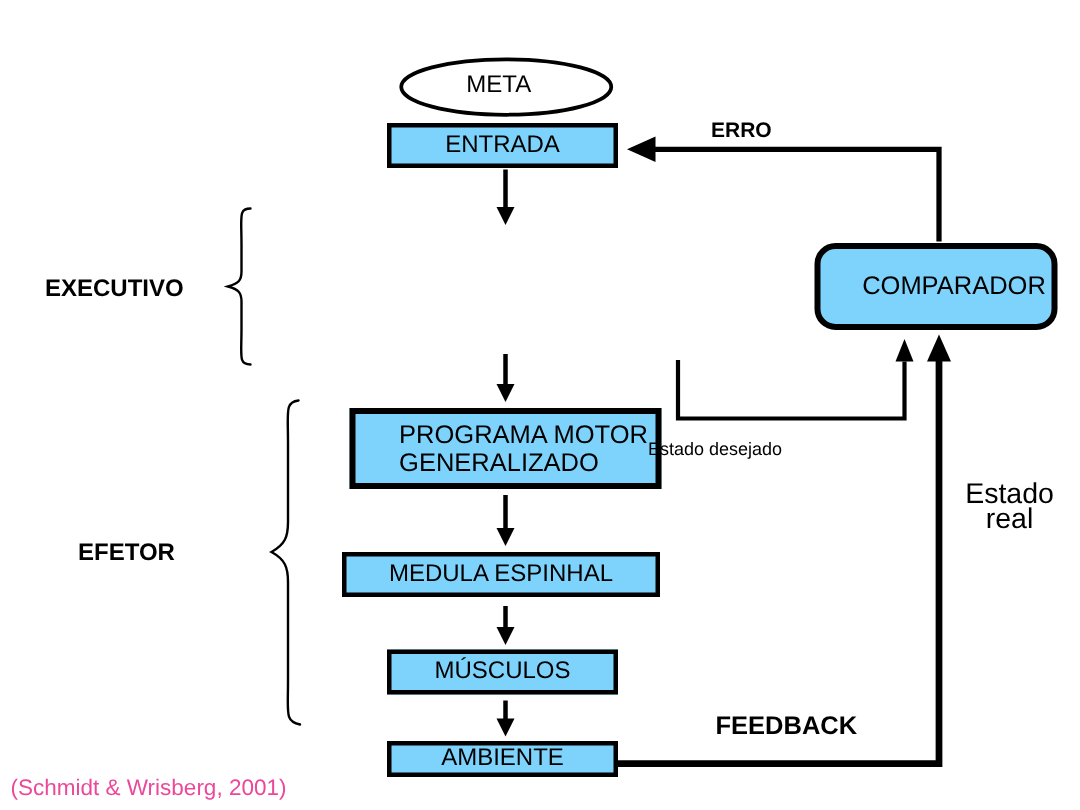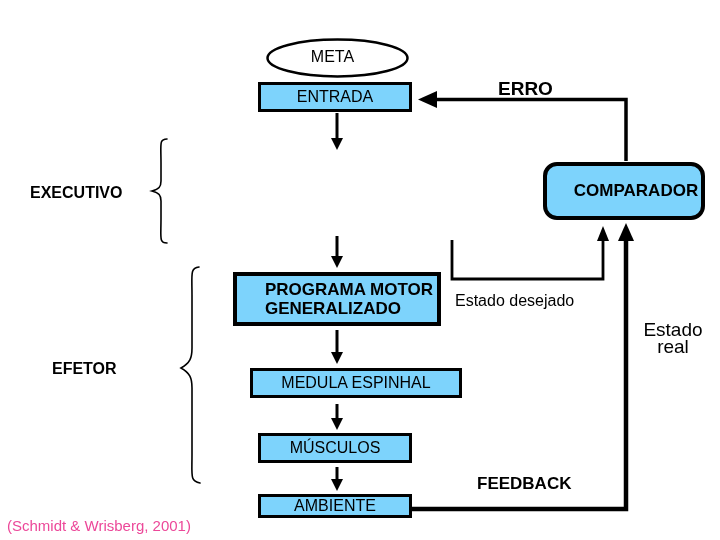--- a/index.html
+++ b/index.html
@@ -6,35 +6,35 @@
   .canvas{
     position:relative;width:720px;height:540px;background:#ffffff;
     font-family:"Liberation Sans",sans-serif;color:#000000;overflow:hidden;
   }
   svg.layer{position:absolute;left:0;top:0;width:720px;height:540px;}
   .node{
     position:absolute;box-sizing:border-box;border:3px solid #000;
     display:flex;align-items:center;justify-content:center;text-align:left;
     background:#7dd3fc;font-size:16px;line-height:1.1;
   }
-  .node.thick{border-width:4px;font-weight:bold;padding-left:24px;}
+  .node.thick{border-width:4px;font-weight:normal;padding-left:24px;}
   .lbl{position:absolute;white-space:nowrap;}
   .bold{font-weight:bold;}
   .two-line span{display:block;}
   
   #meta-label{left:268px;top:48px;width:129px;text-align:center;font-size:16px;}
   #entrada-box{left:258px;top:82px;width:154px;height:30px;}
-  #erro-label{left:498px;top:78px;font-size:19px;text-align:right;}
+  #erro-label{left:474px;top:78px;font-size:14px;text-align:right;}
   #executivo-label{left:30px;top:184px;font-size:16px;text-align:right;}
   #comparador-box{left:543px;top:162px;width:162px;height:58px;border-radius:14px;font-size:17px;}
   #programa-box{left:233px;top:272px;width:208px;height:54px;font-size:17px;line-height:19px;}
-  #estado-desejado-label{left:455px;top:292px;font-size:16px;text-align:right;}
+  #estado-desejado-label{left:432px;top:292px;font-size:12px;text-align:right;}
   #estado-real-label{left:637px;top:321px;width:72px;text-align:center;font-size:19px;line-height:17px;}
   #efetor-label{left:52px;top:360px;font-size:16px;}
-  #medula-box{left:228px;top:368px;width:212px;height:30px;margin-left:22px;}
+  #medula-box{left:228px;top:368px;width:212px;height:30px;}
   #musculos-box{left:258px;top:433px;width:154px;height:30px;}
   #feedback-label{left:477px;top:474px;font-size:17px;font-weight:bold;}
   #ambiente-box{left:258px;top:494px;width:154px;height:24px;}
   #citation-label{left:7px;top:517px;font-size:15px;color:#ec4899;}
 </style>
 </head>
 <body>
 
 <div class="canvas">
 

